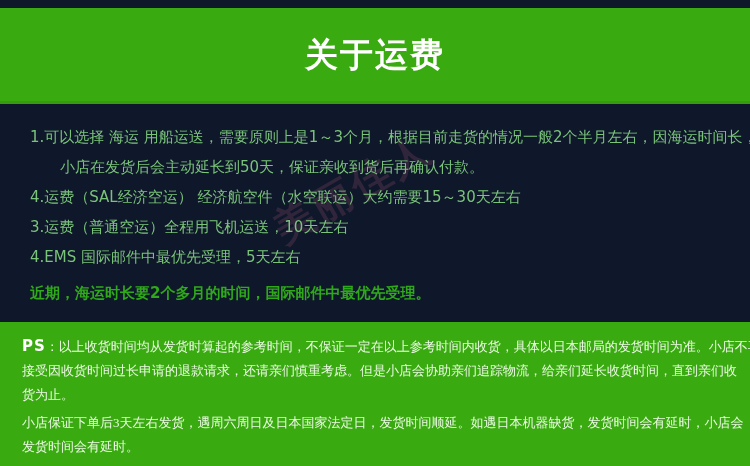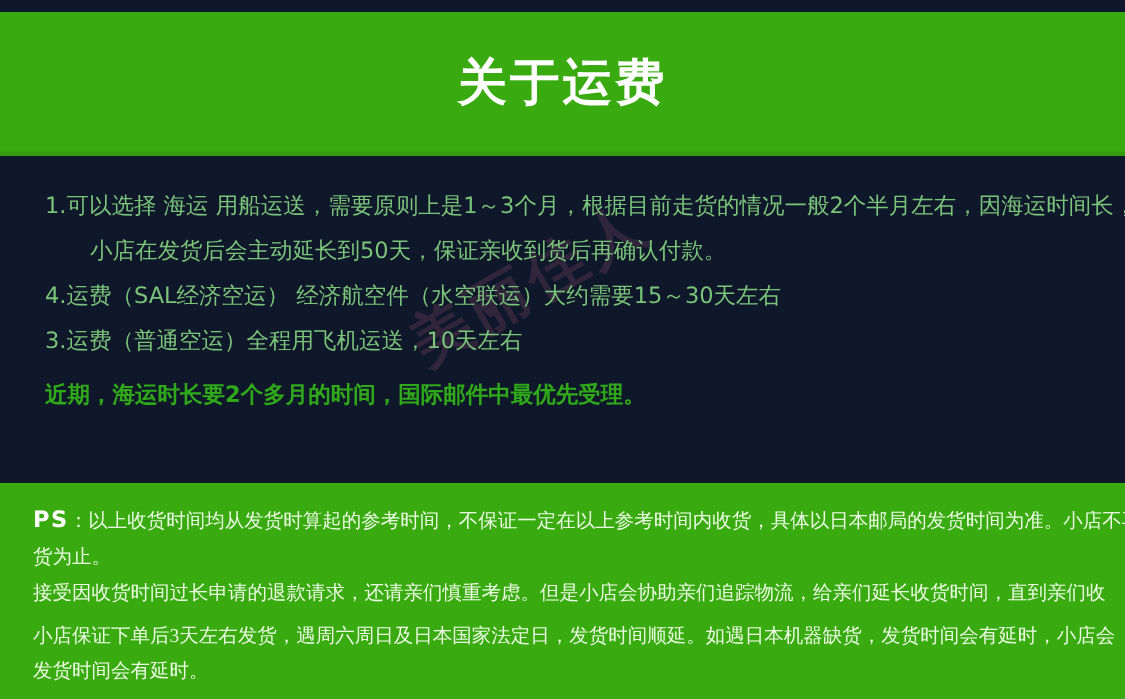--- a/index.html
+++ b/index.html
@@ -137,24 +137,25 @@
     <div class="header-title">关于运费</div>
   </div>
 
   <div class="watermark">美丽佳人</div>
 
   <div class="body-section">
     <div class="body-line">1.可以选择 海运 用船运送，需要原则上是1～3个月，根据目前走货的情况一般2个半月左右，因海运时间长，</div>
     <div class="body-line indent">小店在发货后会主动延长到50天，保证亲收到货后再确认付款。</div>
     <div class="body-line">4.运费（SAL经济空运） 经济航空件（水空联运）大约需要15～30天左右</div>
     <div class="body-line">3.运费（普通空运）全程用飞机运送，10天左右</div>
+    <div class="body-line">4.EMS 国际邮件中最优先受理，5天左右</div>
     <div class="body-line highlight">近期，海运时长要2个多月的时间，国际邮件中最优先受理。</div>
   </div>
 
   <div class="footer-section">
     <div class="footer-para"><span class="ps-label">PS</span><span>：以上收货时间均从发货时算起的参考时间，不保证一定在以上参考时间内收货，具体以日本邮局的发货时间为准。小店不再</span></div>
+    <div class="footer-para">接受因收货时间过长申请的退款请求，还请亲们慎重考虑。但是小店会协助亲们追踪物流，给亲们延长收货时间，直到亲们收</div>
     <div class="footer-para">货为止。</div>
-    <div class="footer-para">接受因收货时间过长申请的退款请求，还请亲们慎重考虑。但是小店会协助亲们追踪物流，给亲们延长收货时间，直到亲们收</div>
     <div class="footer-para sp">小店保证下单后3天左右发货，遇周六周日及日本国家法定日，发货时间顺延。如遇日本机器缺货，发货时间会有延时，小店会</div>
     <div class="footer-para">发货时间会有延时。</div>
   </div>
 
 </div>
 
 </body></html>

